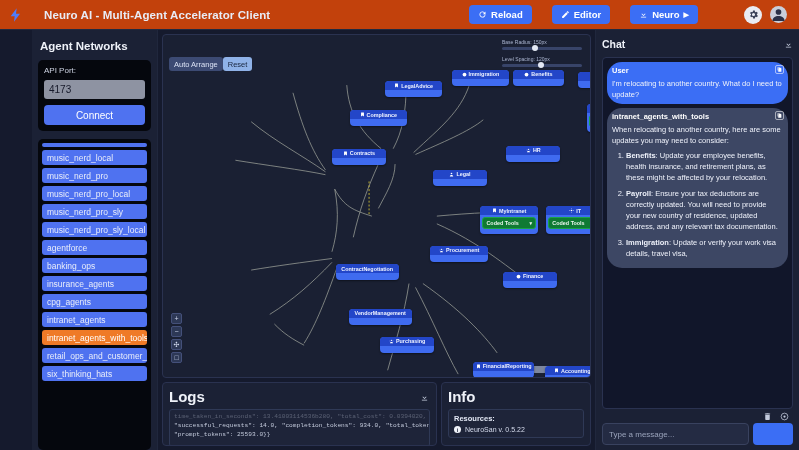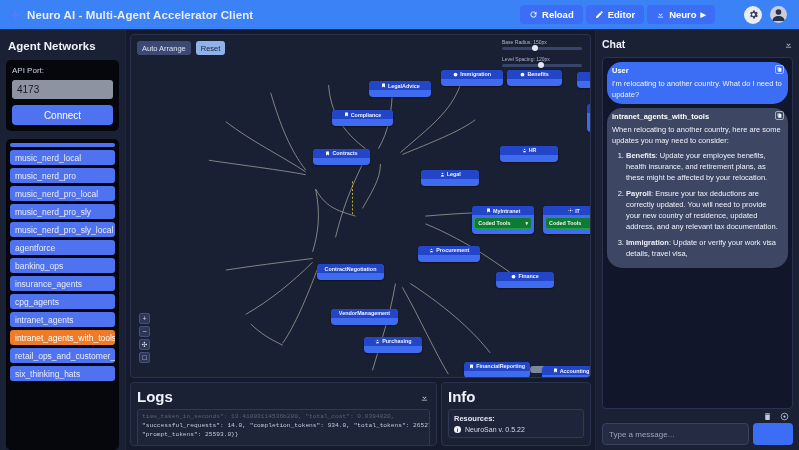--- a/index.html
+++ b/index.html
@@ -7,23 +7,23 @@
     width: 799px; height: 450px;
     background: #161b2e;
     font-family: "Liberation Sans", sans-serif;
     overflow: hidden;
   }
   .app { width: 799px; height: 450px; display: flex; flex-direction: column; background: #151a2d; }
 
   
   .header {
     height: 30px; flex: 0 0 30px;
-    background: #3b82f6;
+    background: #c2410c;
     display: flex; align-items: center;
-    padding: 0 8px; gap: 3px;
+    padding: 0 8px; gap: 20px;
     border-bottom: 1px solid #222a40;
   }
   .logo-bolt { width: 16px; height: 16px; color: #4f7dfb; display:flex; align-items:center; justify-content:center; }
   .app-title { color: #e8ecf6; font-size: 11.5px; font-weight: bold; letter-spacing: .1px; white-space: nowrap; }
   .header-spacer { flex: 1; }
   .hbtn {
     background: #3b6ef5; color: #fff; border: none; border-radius: 4px;
     height: 19px; padding: 0 9px; font-size: 9.5px; font-weight: bold;
     display: flex; align-items: center; gap: 4px; cursor: pointer;
     font-family: "Liberation Sans", sans-serif; white-space: nowrap;
@@ -42,20 +42,21 @@
   .body { flex: 1; display: flex; min-height: 0; }
 
   
   .sidebar {
     width: 126px; flex: 0 0 126px;
     background: #1b2135;
     display: flex; flex-direction: column;
     padding: 6px 6px 0 6px;
     overflow: hidden;
     border-right: 1px solid #20273d;
+    margin-left: 32px;
   }
   .sb-title { color: #eef1f8; font-size: 11.5px; font-weight: bold; margin: 4px 0 8px 2px; }
   .api-box { background: #05070d; border-radius: 5px; padding: 6px; margin-bottom: 8px; }
   .api-label { color: #cdd3e2; font-size: 8px; margin-bottom: 4px; }
   .api-input {
     width: 100%; height: 19px; background: #8e93a2; border: none; border-radius: 3px;
     color: #16192a; font-size: 10px; padding: 0 5px; font-family: "Liberation Sans", sans-serif;
   }
   .connect-btn {
     width: 100%; height: 20px; margin-top: 6px;
@@ -71,21 +72,21 @@
     white-space: nowrap; overflow: hidden;
   }
   .net-item.active { background: #ef7a27; color: #fff; }
 
   
   .center { flex: 1; display: flex; flex-direction: column; min-width: 0; background: #151a2d; padding: 4px; gap: 4px; }
   .graph-pane {
     flex: 1; position: relative; background: #1a2033; border: 1px solid #2a3250; border-radius: 4px; overflow: hidden; min-height: 0;
   }
   .graph-svg { position: absolute; inset: 0; width: 100%; height: 100%; }
-  .gbtn-row { position: absolute; top: 6px; left: 6px; display: flex; gap: 5px; z-index: 5; }
+  .gbtn-row { position: absolute; top: 22px; left: 6px; display: flex; z-index: 5; }
   .gbtn {
     background: #3c4a73; color: #dbe2f5; border: none; border-radius: 3px;
     height: 14px; padding: 0 5px; font-size: 7.5px; cursor: pointer; font-family: "Liberation Sans", sans-serif;
   }
   .gbtn.reset { background: #8fb2e8; color: #17243d; }
 
   .sliders { position: absolute; top: 4px; right: 8px; z-index: 5; width: 80px; }
   .slider-label { color: #aab4cf; font-size: 5px; margin-bottom: 2px; }
   .slider-track { height: 3px; background: #384469; border-radius: 2px; position: relative; margin-bottom: 6px; }
   .slider-knob { position: absolute; top: -2px; width: 6px; height: 6px; border-radius: 50%; background: #e4e9f5; }

